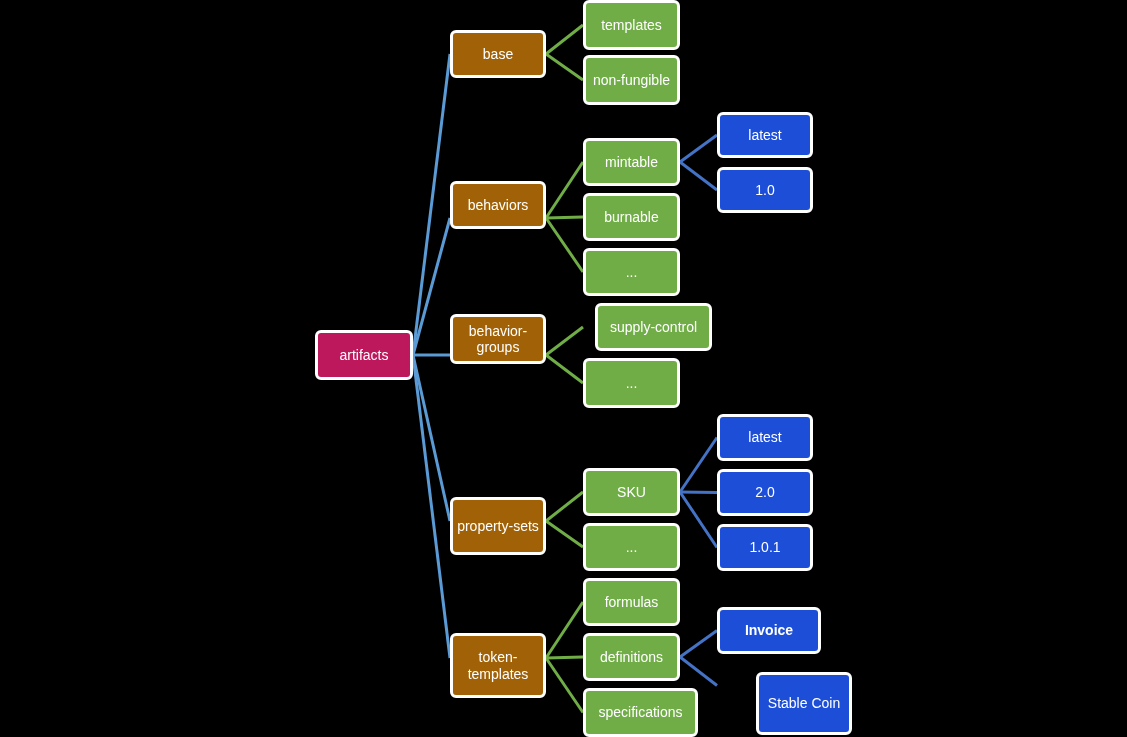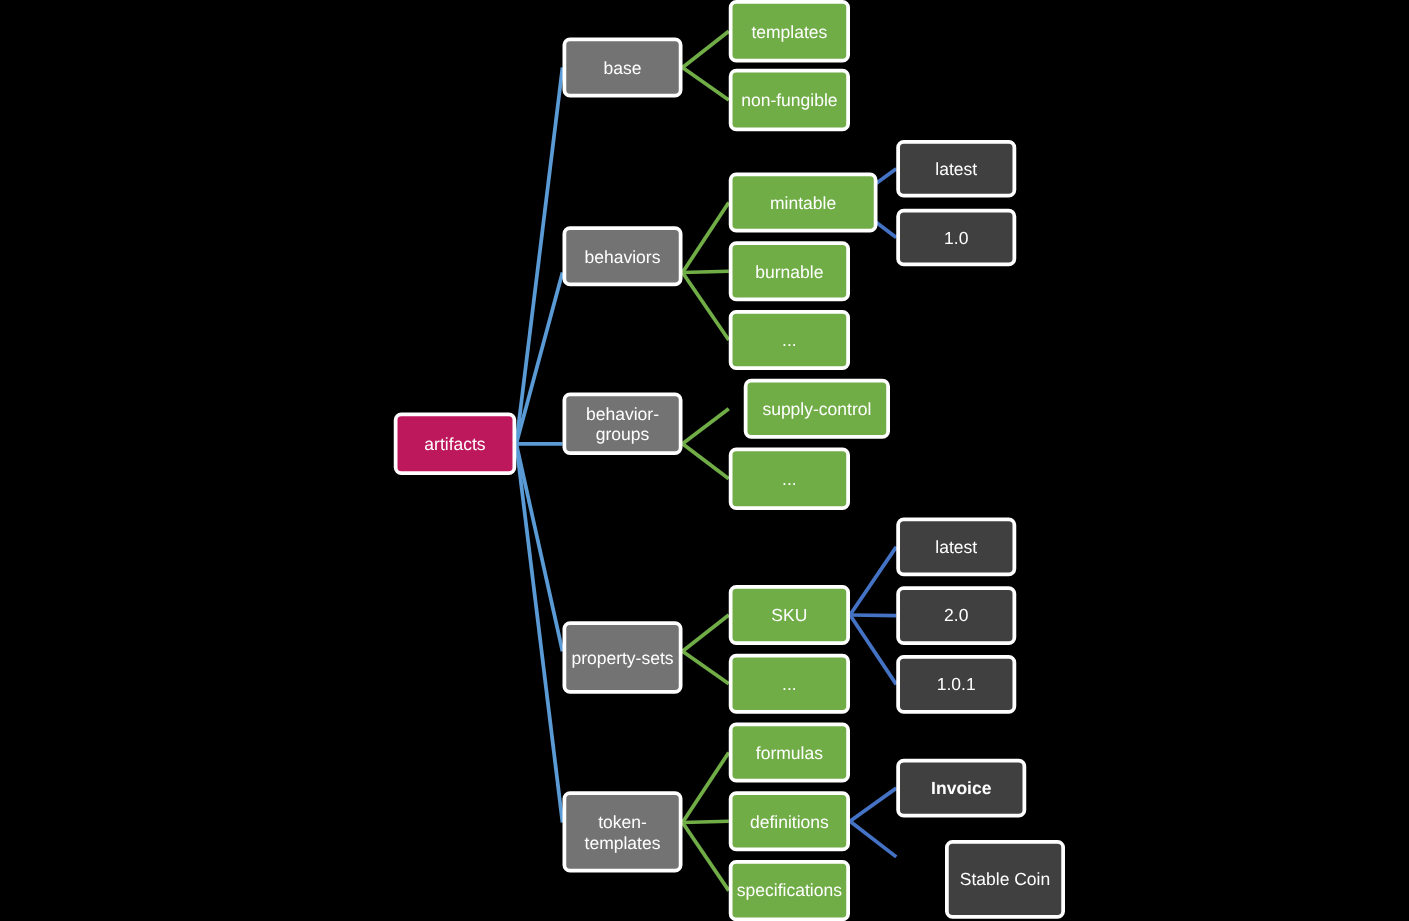--- a/index.html
+++ b/index.html
@@ -33,23 +33,23 @@
     color: #ffffff;
     font-size: 14px;
     line-height: 1.15;
     border-radius: 6px;
     border: 3px solid #ffffff;
     padding: 2px 4px;
     z-index: 5;
     white-space: pre-line;
   }
   .node.root   { background: #be185d; }
-  .node.cat    { background: #737373; }
+  .node.cat    { background: #a16207; }
   .node.item   { background: #70ad47; }
-  .node.ver    { background: #404040; }
+  .node.ver    { background: #1d4ed8; }
 </style>
 </head>
 <body>
 
 <div id="canvas">
   <svg id="edges" viewBox="0 0 1127 737">
       <line x1="413" y1="355" x2="450" y2="54" stroke="#5b9bd5" stroke-width="3"></line>
       <line x1="413" y1="355" x2="450" y2="218" stroke="#5b9bd5" stroke-width="3"></line>
       <line x1="413" y1="355" x2="450" y2="355" stroke="#5b9bd5" stroke-width="3"></line>
       <line x1="413" y1="355" x2="450" y2="521" stroke="#5b9bd5" stroke-width="3"></line>
@@ -78,30 +78,30 @@
       <div class="node root" style="left: 315px; top: 330px; width: 98px; height: 50px;">artifacts</div>
       <div class="node cat" style="left: 450px; top: 30px; width: 96px; height: 48px;">base</div>
       <div class="node cat" style="left: 450px; top: 181px; width: 96px; height: 48px;">behaviors</div>
       <div class="node cat" style="left: 450px; top: 314px; width: 96px; height: 50px;">behavior-
 groups</div>
       <div class="node cat" style="left: 450px; top: 497px; width: 96px; height: 58px;">property-sets</div>
       <div class="node cat" style="left: 450px; top: 633px; width: 96px; height: 65px;">token-
 templates</div>
       <div class="node item" style="left: 583px; top: 0px; width: 97px; height: 50px;">templates</div>
       <div class="node item" style="left: 583px; top: 55px; width: 97px; height: 50px;">non-fungible</div>
-      <div class="node item" style="left: 583px; top: 138px; width: 119px; height: 48px;">mintable</div>
+      <div class="node item" style="left: 583px; top: 138px; width: 97px; height: 48px;">mintable</div>
       <div class="node item" style="left: 583px; top: 193px; width: 97px; height: 48px;">burnable</div>
       <div class="node item" style="left: 583px; top: 248px; width: 97px; height: 48px;">...</div>
       <div class="node item" style="left: 583px; top: 303px; width: 117px; height: 48px; margin-left: 12px;">supply-control</div>
       <div class="node item" style="left: 583px; top: 358px; width: 97px; height: 50px;">...</div>
       <div class="node item" style="left: 583px; top: 468px; width: 97px; height: 48px;">SKU</div>
       <div class="node item" style="left: 583px; top: 523px; width: 97px; height: 48px;">...</div>
       <div class="node item" style="left: 583px; top: 578px; width: 97px; height: 48px;">formulas</div>
       <div class="node item" style="left: 583px; top: 633px; width: 97px; height: 48px;">definitions</div>
-      <div class="node item" style="left: 583px; top: 688px; width: 97px; height: 49px;">specifications</div>
+      <div class="node item" style="left: 583px; top: 688px; width: 115px; height: 49px;">specifications</div>
       <div class="node ver" style="left: 717px; top: 112px; width: 96px; height: 46px;">latest</div>
       <div class="node ver" style="left: 717px; top: 167px; width: 96px; height: 46px;">1.0</div>
       <div class="node ver" style="left: 717px; top: 414px; width: 96px; height: 47px;">latest</div>
       <div class="node ver" style="left: 717px; top: 469px; width: 96px; height: 47px;">2.0</div>
       <div class="node ver" style="left: 717px; top: 524px; width: 96px; height: 47px;">1.0.1</div>
       <div class="node ver" style="left: 717px; top: 607px; width: 104px; height: 47px; font-weight: bold;">Invoice</div>
       <div class="node ver" style="left: 717px; top: 672px; width: 96px; height: 63px; margin-left: 39px;">Stable Coin</div>
     </div>
 </div>
 

